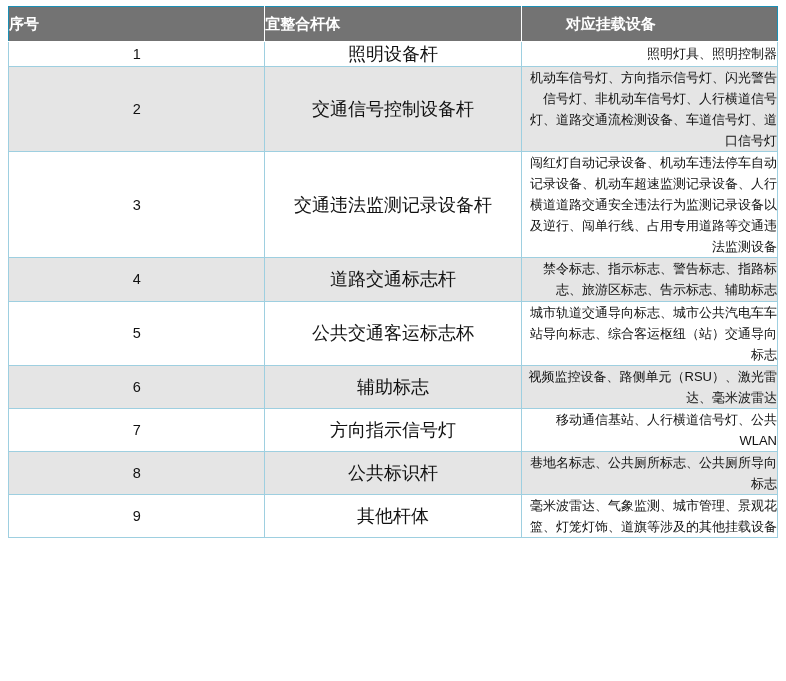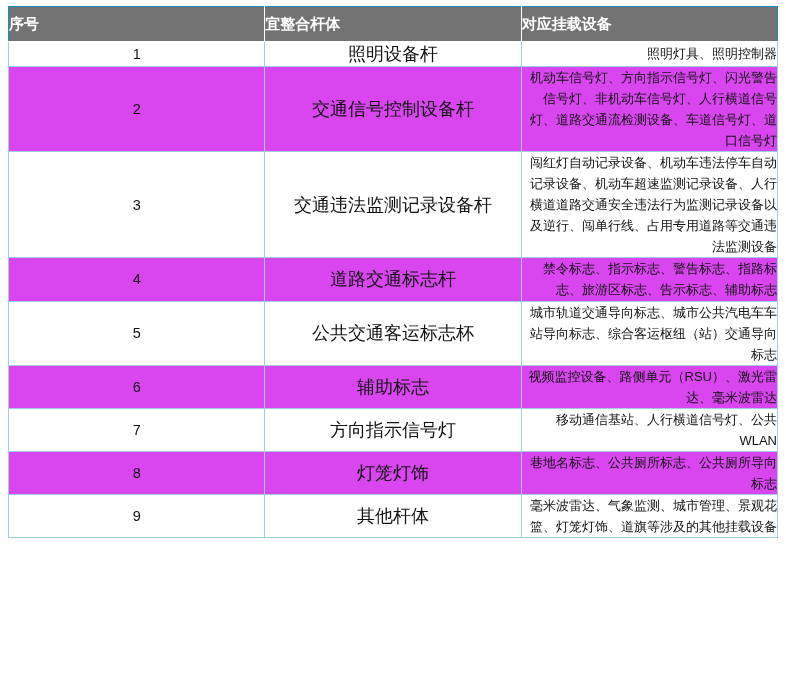--- a/index.html
+++ b/index.html
@@ -43,21 +43,21 @@
     background: #737373;
     color: #ffffff;
     text-align: left;
     font-size: 15px;
     font-weight: bold;
     height: 34px;
     border: 1px solid #ffffff !important;
     border-top: 1px solid #1a8fb5 !important;
   }
   .head-cell.first { border-left: 1px solid #1a8fb5 !important; }
-  .head-cell.last { border-right: 1px solid #1a8fb5 !important; }
+  .head-cell.last { border-right: 1px solid #1a8fb5 !important; padding-left: 44px; }
 
   .num-cell {
     text-align: center;
     font-size: 14.5px;
     color: #111111;
     width: 78px;
   }
   .pole-cell {
     text-align: center;
     font-size: 18px;
@@ -66,21 +66,21 @@
     padding: 6px 4px;
   }
   .dev-cell {
     text-align: right;
     font-size: 13px;
     color: #111111;
     padding: 8px 10px 8px 9px;
     line-height: 1.62;
   }
   tr.even td {
-    background: #d946ef;
+    background: #e5e5e5;
   }
   tr.odd td {
     background: #ffffff;
   }
 </style>
 </head>
 <body>
 
 <div class="table-wrap">
   <table class="main">
@@ -121,21 +121,21 @@
         <td class="pole-cell">辅助标志</td>
         <td class="dev-cell">视频监控设备、路侧单元（RSU）、激光雷达、毫米波雷达</td>
       </tr>
       <tr class="odd">
         <td class="num-cell">7</td>
         <td class="pole-cell">方向指示信号灯</td>
         <td class="dev-cell">移动通信基站、人行横道信号灯、公共 WLAN</td>
       </tr>
       <tr class="even">
         <td class="num-cell">8</td>
-        <td class="pole-cell">灯笼灯饰</td>
+        <td class="pole-cell">公共标识杆</td>
         <td class="dev-cell">巷地名标志、公共厕所标志、公共厕所导向标志</td>
       </tr>
       <tr class="odd">
         <td class="num-cell">9</td>
         <td class="pole-cell">其他杆体</td>
         <td class="dev-cell">毫米波雷达、气象监测、城市管理、景观花篮、灯笼灯饰、道旗等涉及的其他挂载设备</td>
       </tr>
     </tbody>
   </table>
 </div>

